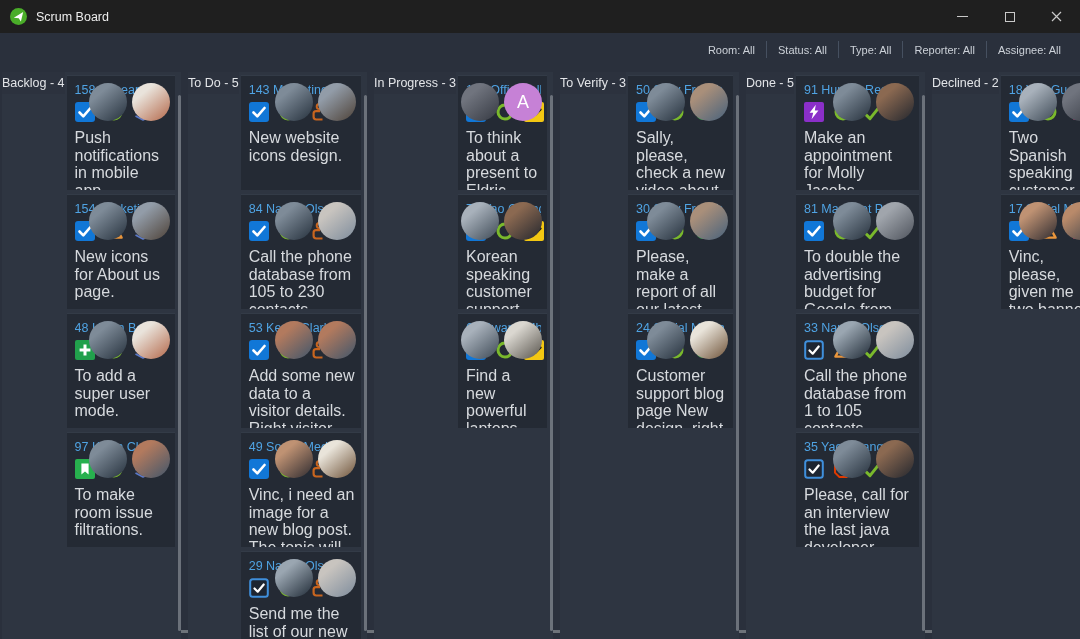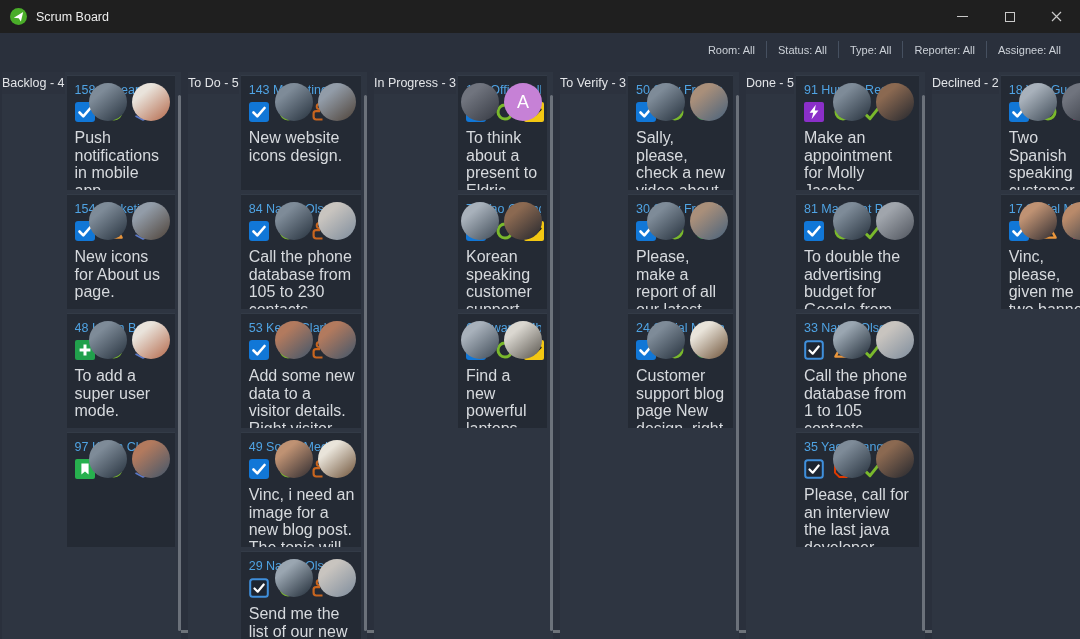--- a/index.html
+++ b/index.html
@@ -198,20 +198,21 @@
                   <path d="M2.5 10.2 L10 14.1 L17.5 10.2"></path>
                   <path d="M2.5 14 L10 17.9 L17.5 14"></path>
                 </g>
               </svg>
             </span>
           </div>
           <div class="avatars">
             <div class="avatar" style="background: linear-gradient(140deg, rgb(126, 139, 152) 28%, rgb(38, 49, 61));"></div>
             <div class="avatar" style="background: linear-gradient(140deg, rgb(178, 122, 94) 28%, rgb(65, 86, 107));"></div>
           </div>
+          <div class="card-text">To make room issue filtrations.</div>
         </div>
       </div>
       <div class="col-scrollbar"></div>
     </div>
     <div class="column">
       <div class="col-header">To Do - 5</div>
       <div class="cards">
         <div class="card">
           <a class="card-title">143 Marketing ...</a>
           <div class="icon-row">

